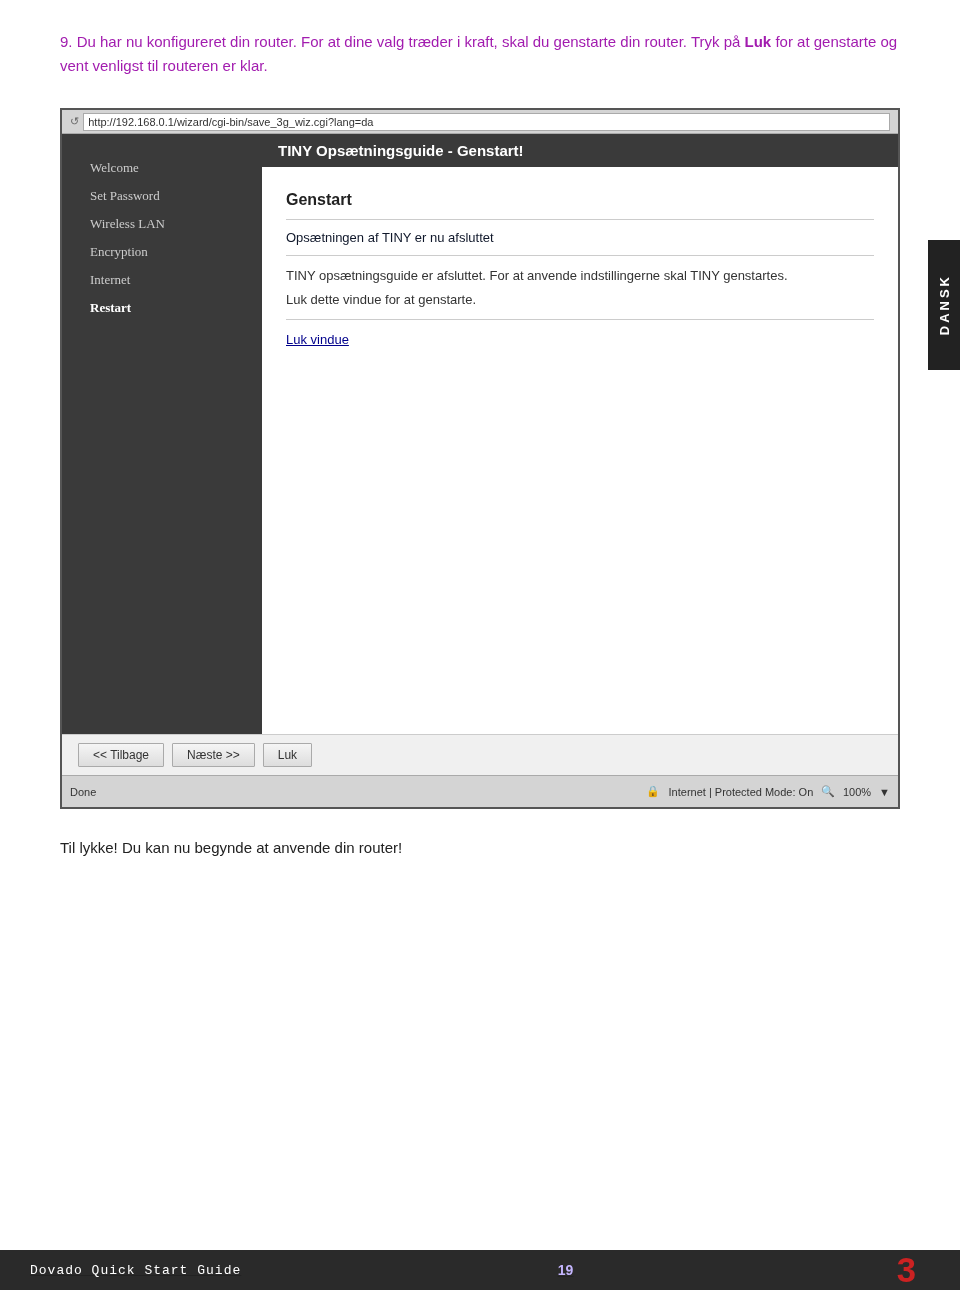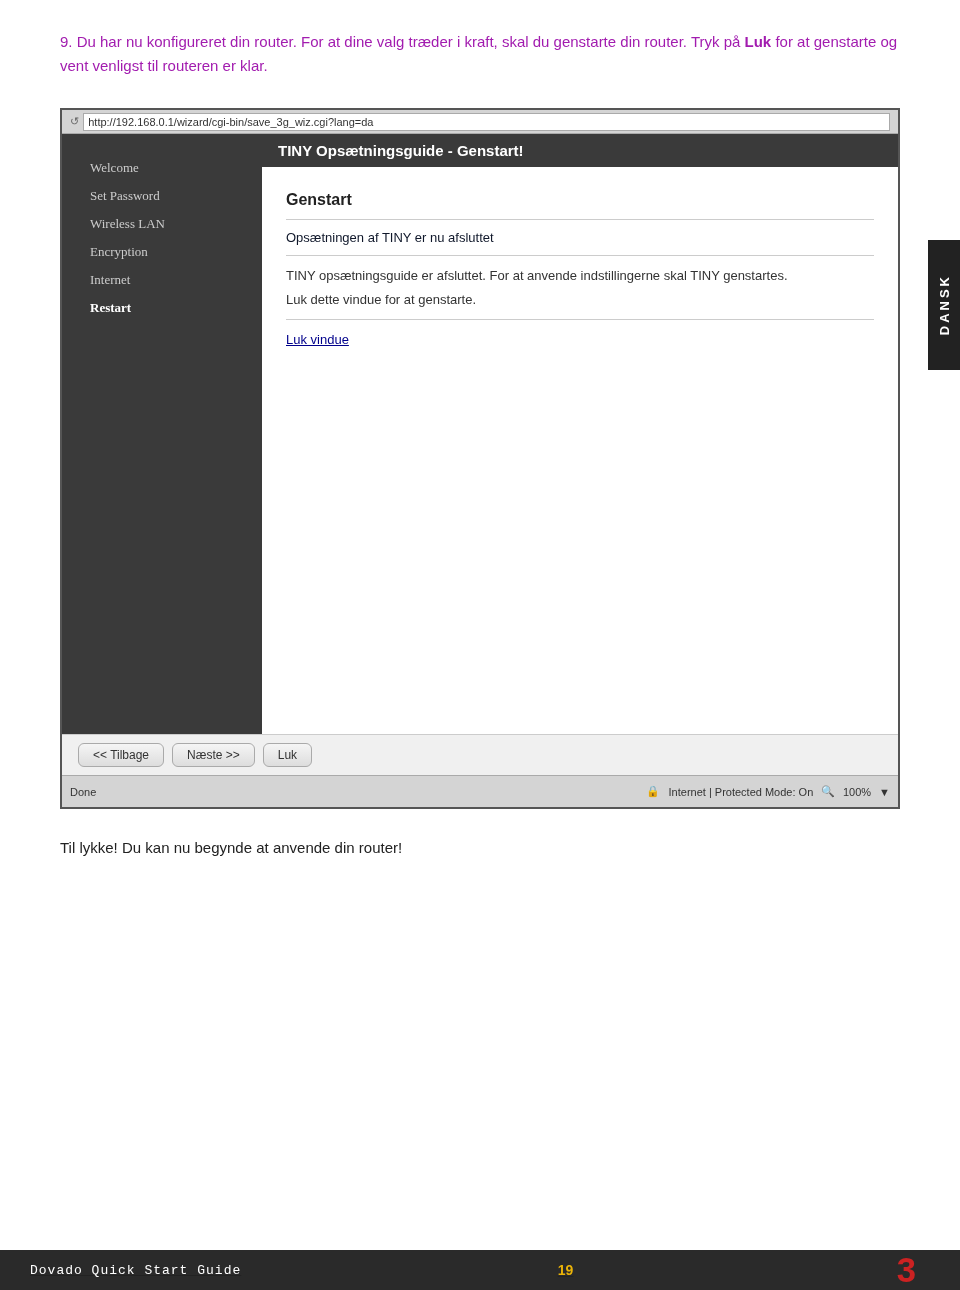--- a/index.html
+++ b/index.html
@@ -205,21 +205,21 @@
       gap: 8px;
       justify-content: flex-start;
     }
     .nav-btn {
       background: linear-gradient(to bottom, #f5f5f5, #ddd);
       border: 1px solid #aaa;
       padding: 4px 14px;
       font-size: 12px;
       cursor: pointer;
       color: #333;
-      border-radius: 6px;
+      border-radius: 1px;
     }
 
     
     .status-bar {
       background: #d4d4d4;
       border-top: 1px solid #aaa;
       height: 32px;
       display: flex;
       align-items: center;
       padding: 0 8px;
@@ -254,21 +254,21 @@
       padding: 12px 30px;
       text-decoration: underline;
     }
     .footer-title {
       color: white;
       font-size: 13px;
       font-family: 'Courier New', monospace;
       letter-spacing: 1px;
     }
     .footer-page {
-      color: #eab308;
+      color: #c4b5fd;
       font-size: 14px;
       font-weight: bold;
     }
 
     
     .logo-3 {
       width: 40px;
       height: 40px;
     }
   </style>

